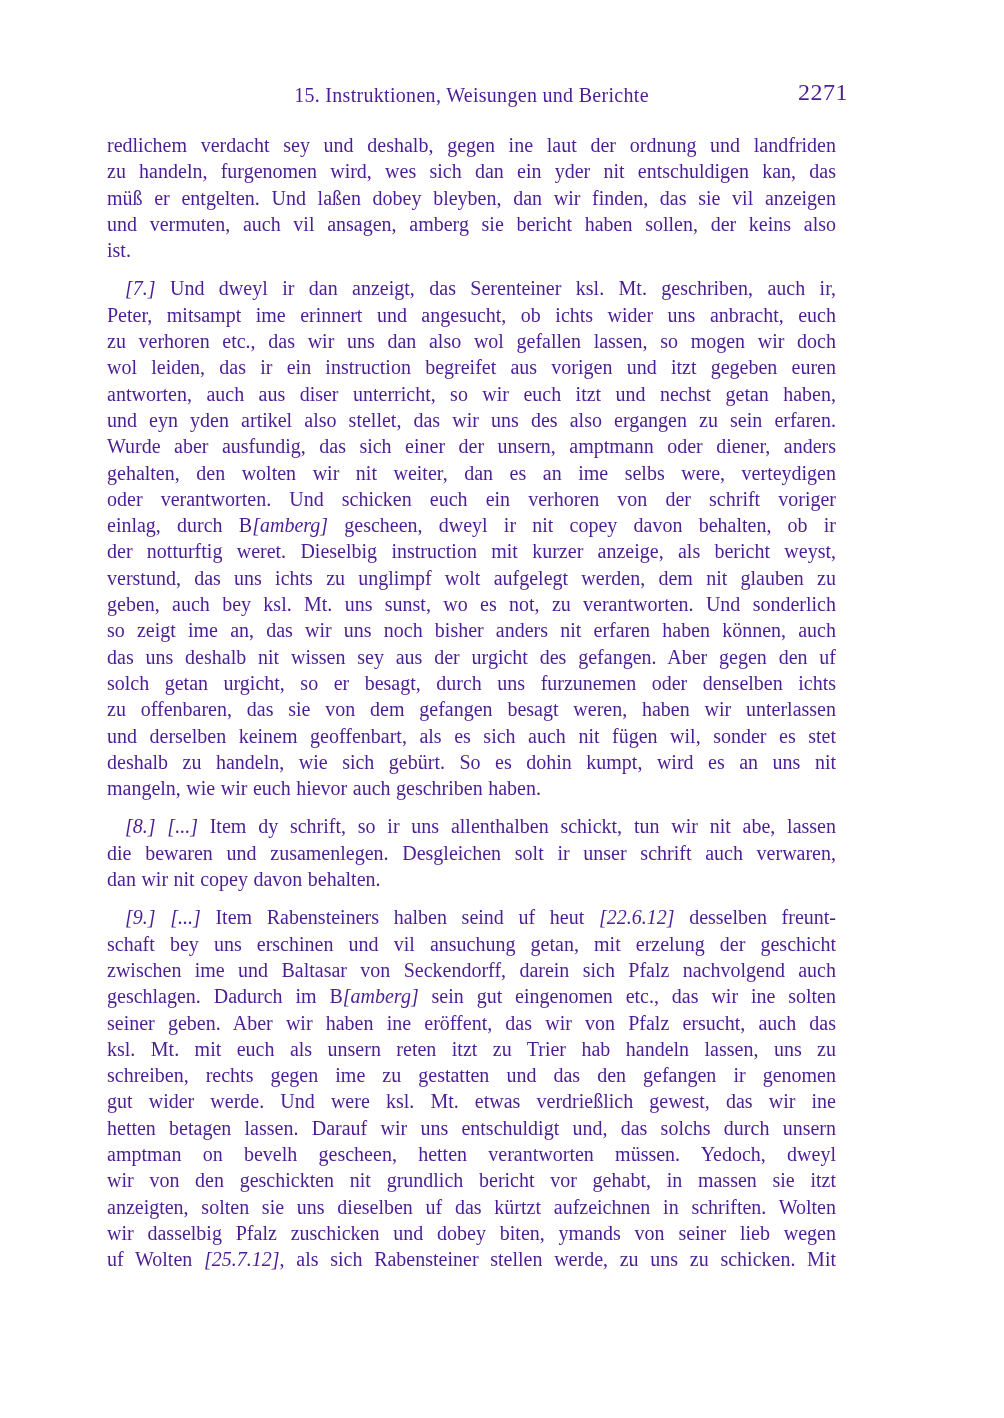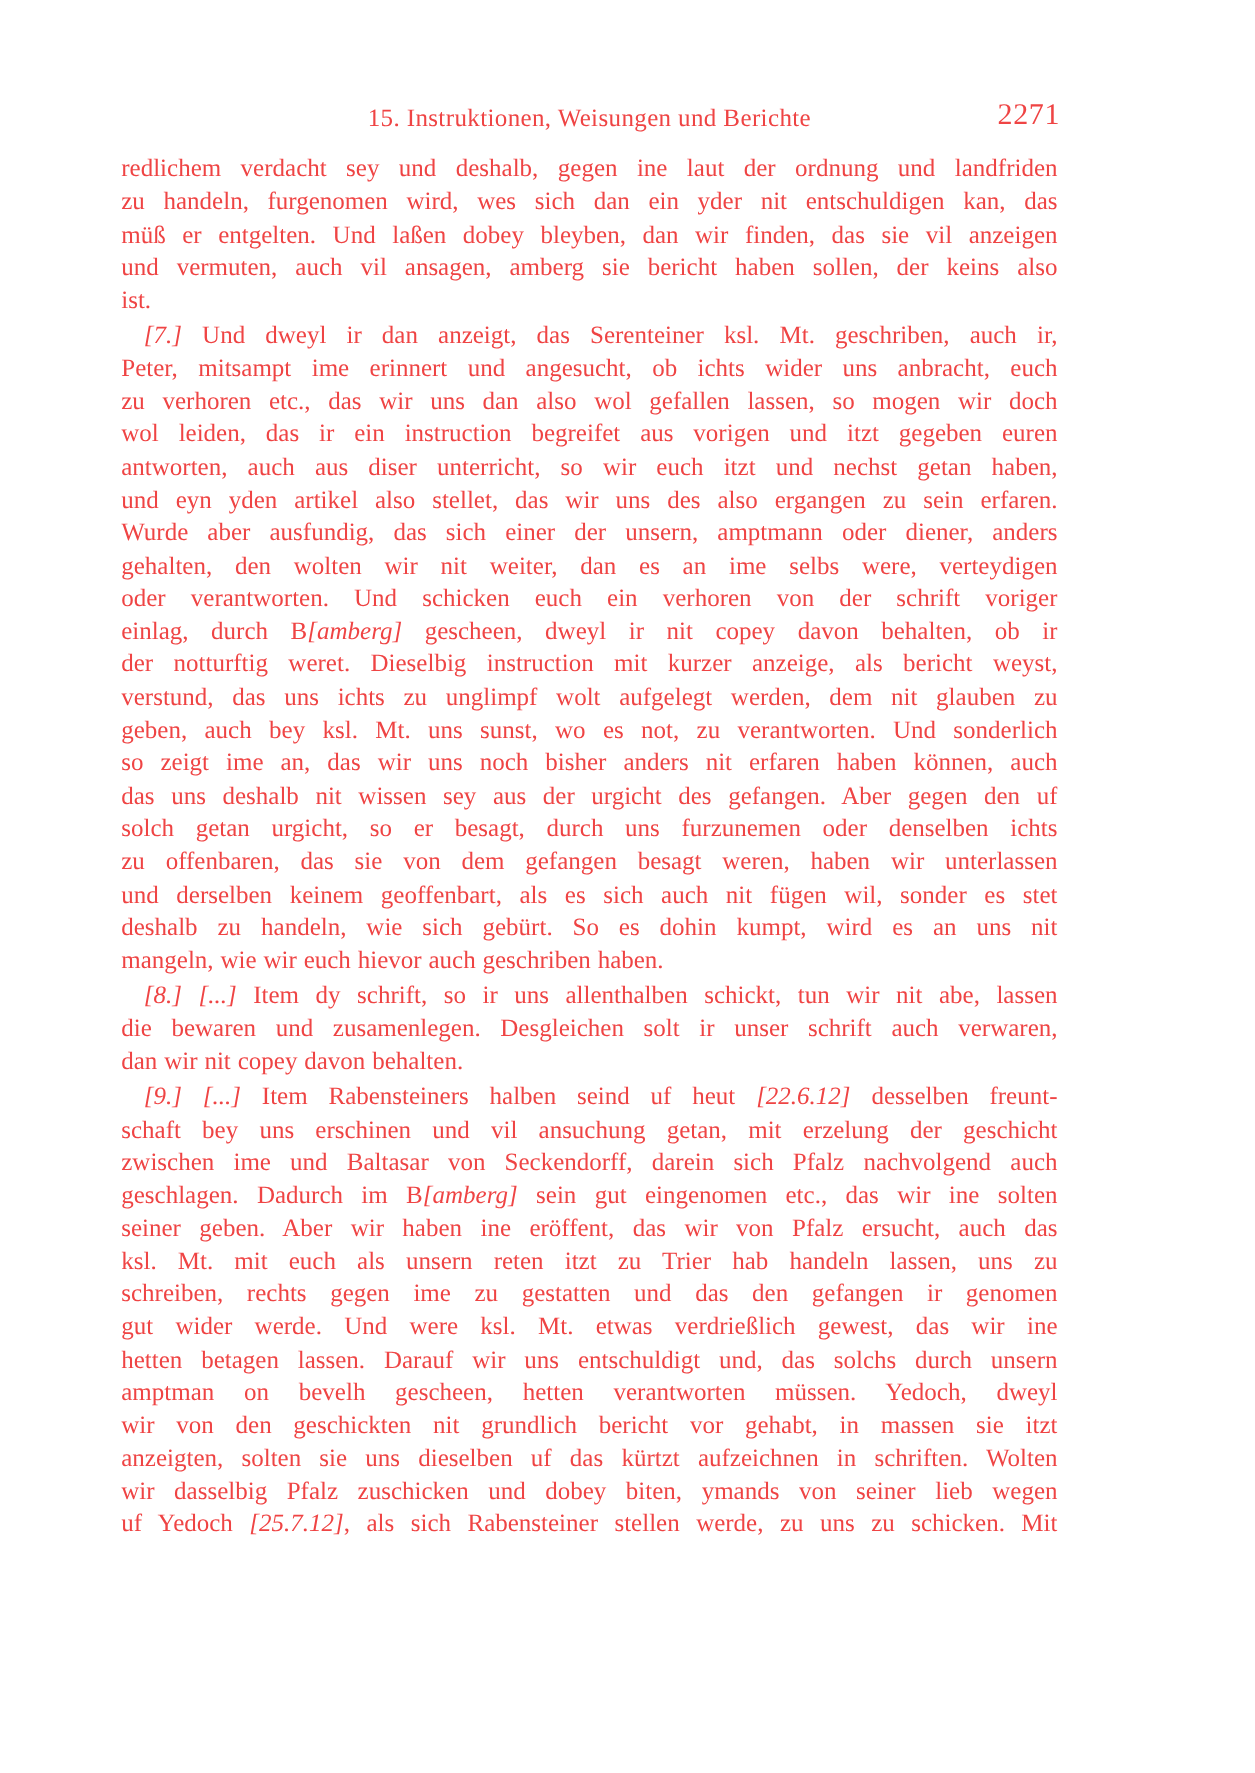--- a/index.html
+++ b/index.html
@@ -5,21 +5,21 @@
   html, body {
     margin: 0;
     padding: 0;
     background: #ffffff;
   }
   .page {
     position: relative;
     width: 1004px;
     height: 1418px;
     background: #ffffff;
-    color: #ef4444;
+    color: #4c1d95;
     font-family: "Liberation Serif", "DejaVu Serif", serif;
     overflow: hidden;
   }
   .running-head {
     position: absolute;
     left: 95px;
     top: 0;
     width: 753px;
     height: 0;
   }
@@ -41,21 +41,21 @@
     letter-spacing: 0.5px;
     margin-left: 39px;
   }
   .text-block {
     position: absolute;
     left: 95px;
     top: 120px;
     width: 753px;
   }
   .paragraph {
-    margin: 2px;
+    margin: 12px;
     padding: 0;
   }
   .line {
     font-size: 20px;
     line-height: 26.3px;
     height: 26.3px;
     overflow: hidden;
     text-align: justify;
     text-align-last: justify;
     word-spacing: 0.5px;
@@ -120,16 +120,16 @@
         <div class="line"><span class="run">geschlagen. Dadurch im B</span><span class="run italic">[amberg]</span><span class="run"> sein gut eingenomen etc., das wir ine solten</span></div>
         <div class="line"><span class="run">seiner geben. Aber wir haben ine eröffent, das wir von Pfalz ersucht, auch das</span></div>
         <div class="line"><span class="run">ksl. Mt. mit euch als unsern reten itzt zu Trier hab handeln lassen, uns zu</span></div>
         <div class="line"><span class="run">schreiben, rechts gegen ime zu gestatten und das den gefangen ir genomen</span></div>
         <div class="line"><span class="run">gut wider werde. Und were ksl. Mt. etwas verdrießlich gewest, das wir ine</span></div>
         <div class="line"><span class="run">hetten betagen lassen. Darauf wir uns entschuldigt und, das solchs durch unsern</span></div>
         <div class="line"><span class="run">amptman on bevelh gescheen, hetten verantworten müssen. Yedoch, dweyl</span></div>
         <div class="line"><span class="run">wir von den geschickten nit grundlich bericht vor gehabt, in massen sie itzt</span></div>
         <div class="line"><span class="run">anzeigten, solten sie uns dieselben uf das kürtzt aufzeichnen in schriften. Wolten</span></div>
         <div class="line"><span class="run">wir dasselbig Pfalz zuschicken und dobey biten, ymands von seiner lieb wegen</span></div>
-        <div class="line"><span class="run">uf Yedoch </span><span class="run italic">[25.7.12]</span><span class="run">, als sich Rabensteiner stellen werde, zu uns zu schicken. Mit</span></div>
+        <div class="line"><span class="run">uf Wolten </span><span class="run italic">[25.7.12]</span><span class="run">, als sich Rabensteiner stellen werde, zu uns zu schicken. Mit</span></div>
       </div>
     </div>
 </div>
 
 </body></html>

